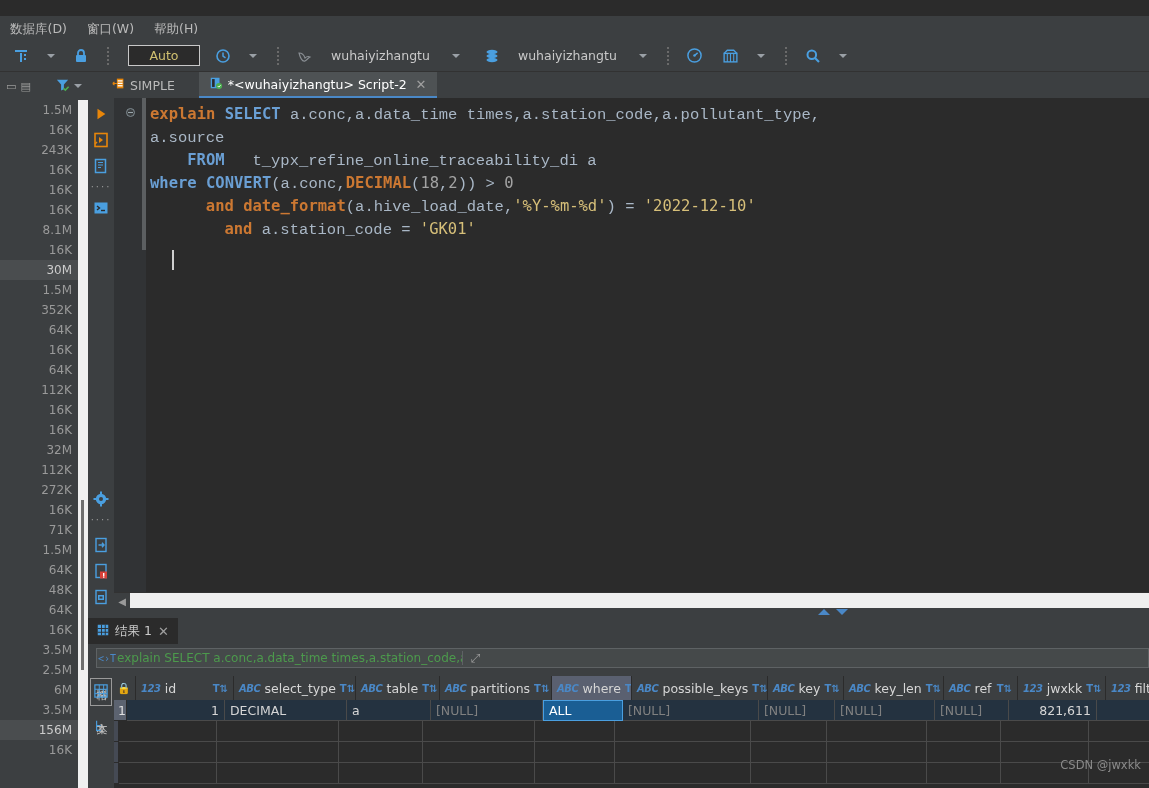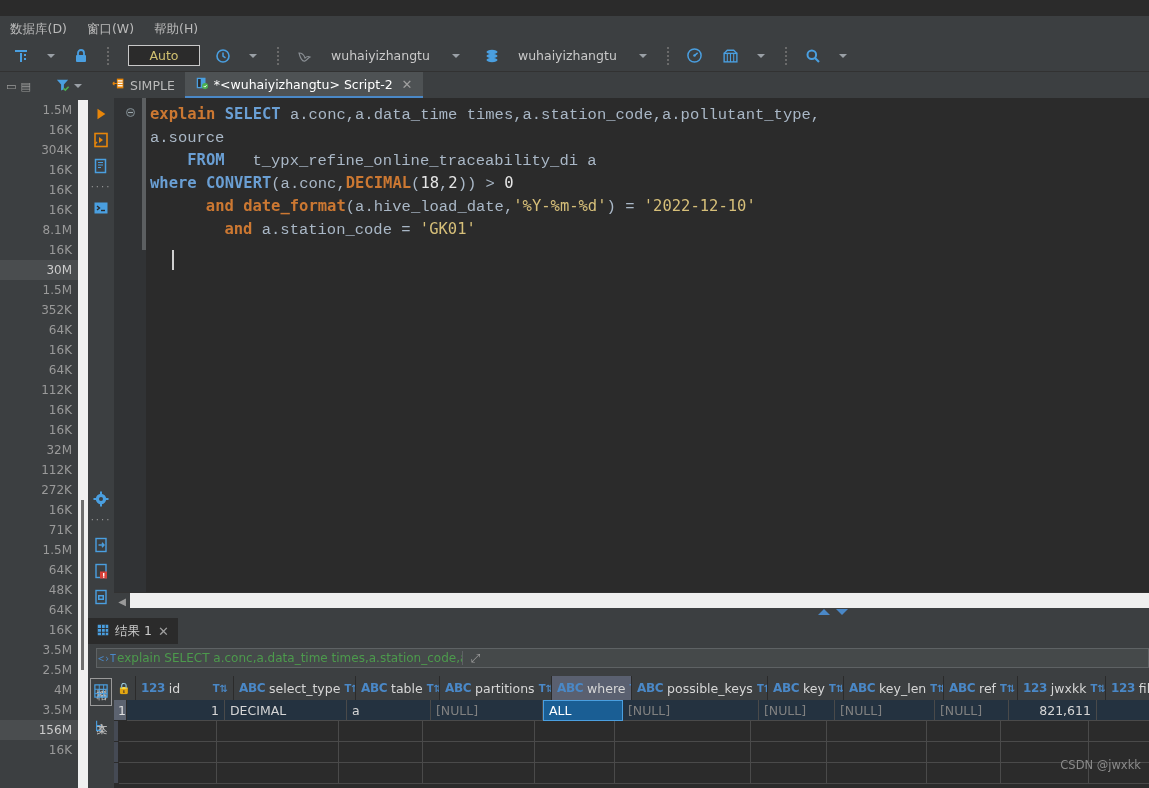--- a/index.html
+++ b/index.html
@@ -119,21 +119,21 @@
   }
   #editor-code {
     position: absolute; left: 36px; top: 5px; right: 0; bottom: 0;
     font-family: "DejaVu Sans Mono", "Liberation Mono", monospace;
     font-size: 15.5px; line-height: 22px;
     white-space: pre; color: #a9b7c6;
   }
   .kw { color: #cc7832; font-weight: bold; }
   .kw2 { color: #6a9fd4; font-weight: bold; }
   .str { color: #d6bf79; }
-  .num { color: #e5e5e5; }
+  .num { color: #a3a3a3; }
   .op  { color: #a9b7c6; font-family: Liberation Mono, monospace; }
   #fold-marker {
     position: absolute; left: 12px; top: 10px; width: 9px; height: 9px;
     border: 1px solid #7f8b91; border-radius: 50%; background: #3c3f41;
   }
   #fold-marker:after {
     content: ""; position: absolute; left: 1px; top: 3px; width: 5px; height: 1px; background: #9aa6ac;
   }
   #caret-line {
     position: absolute; left: 58px; top: 152px; width: 2px; height: 20px; background: #cfcfcf;
@@ -209,21 +209,21 @@
   #grid-head {
     position: absolute; left: 0; top: 0; height: 24px; width: 1035px;
     display: flex; background: #3c3f41; font-size: 12.5px; color: #d6d6d6;
   }
   .gh {
     display: flex; align-items: center; gap: 4px;
     border-right: 1px solid #2b2b2b;
     padding: 0 5px; height: 24px; overflow: hidden; white-space: nowrap;
   }
   .gh.sel { background: #5a6070; }
-  .gh .tpy { font-size: 12px; font-weight: bold; color: #4a88c7; letter-spacing: -0.4px; }
+  .gh .tpy { font-size: 10px; font-weight: bold; color: #4a88c7; letter-spacing: -0.4px; font-style: italic; }
   .gh .gname { flex: 1; }
   .gh .sorticon { color: #4a88c7; font-size: 10px; font-weight: bold; }
   .gh.lock { justify-content: center; padding: 0; }
 
   .grow { display: flex; height: 21px; font-size: 12.5px; }
   .grow.r1 { background: #243240; }
   .grow .rh {
     width: 26px; background: #5c6370; color: #e0e0e0; display:flex; align-items:center;
     padding-left: 4px; border-right: 1px solid #2b2b2b; border-bottom: 1px solid #2b2b2b;
   }
@@ -333,21 +333,21 @@
           <path d="M2 3h12l-4.5 5v5l-3 1.5V8z" fill="#4a9fe0"></path>
           <path d="M9 12l2 2 3.5-3.5" stroke="#4caf50" stroke-width="1.6" fill="none"></path>
         </svg>
       </span>
       <span class="caret" style="margin:0 2px;"></span>
     </div>
   </div>
   <div id="size-col">
       <div class="size-row">1.5M</div>
       <div class="size-row">16K</div>
-      <div class="size-row">304K</div>
+      <div class="size-row">243K</div>
       <div class="size-row">16K</div>
       <div class="size-row">16K</div>
       <div class="size-row">16K</div>
       <div class="size-row">8.1M</div>
       <div class="size-row">16K</div>
       <div class="size-row hl">30M</div>
       <div class="size-row">1.5M</div>
       <div class="size-row">352K</div>
       <div class="size-row">64K</div>
       <div class="size-row">16K</div>
@@ -360,21 +360,21 @@
       <div class="size-row">272K</div>
       <div class="size-row">16K</div>
       <div class="size-row">71K</div>
       <div class="size-row">1.5M</div>
       <div class="size-row">64K</div>
       <div class="size-row">48K</div>
       <div class="size-row">64K</div>
       <div class="size-row">16K</div>
       <div class="size-row">3.5M</div>
       <div class="size-row">2.5M</div>
-      <div class="size-row">4M</div>
+      <div class="size-row">6M</div>
       <div class="size-row">3.5M</div>
       <div class="size-row hl">156M</div>
       <div class="size-row">16K</div>
     </div>
   <div id="size-scroll">
     <div id="size-scroll-thumb"></div>
   </div>
 </div>
 
 <div id="tabbar">
@@ -383,21 +383,21 @@
       <svg width="13" height="13" viewBox="0 0 16 16">
         <rect x="6" y="2" width="8" height="12" fill="#e8860a"></rect>
         <rect x="7" y="4" width="6" height="1.6" fill="#ffffff"></rect>
         <rect x="7" y="7" width="6" height="1.6" fill="#ffffff"></rect>
         <rect x="7" y="10" width="6" height="1.6" fill="#ffffff"></rect>
         <path d="M1 8h5M1 8l2-2M1 8l2 2" stroke="#e8860a" stroke-width="1.4" fill="none"></path>
       </svg>
     </span>
     <span>SIMPLE</span>
   </div>
-  <div class="etab active" style="margin-left:0;">
+  <div class="etab active" style="margin-left:14px;">
     <span>
       <svg width="14" height="14" viewBox="0 0 16 16">
         <rect x="2" y="2" width="10" height="12" fill="#4a9fe0"></rect>
         <rect x="3.5" y="3.5" width="3" height="9" fill="#2b2b2b"></rect>
         <circle cx="11.5" cy="11.5" r="3.5" fill="#4caf50"></circle>
         <path d="M10 11.5l1.2 1.2 2-2.2" stroke="#ffffff" stroke-width="1.1" fill="none"></path>
       </svg>
     </span>
     <span>*&lt;wuhaiyizhangtu&gt; Script-2</span>
     <span class="closex">✕</span>

